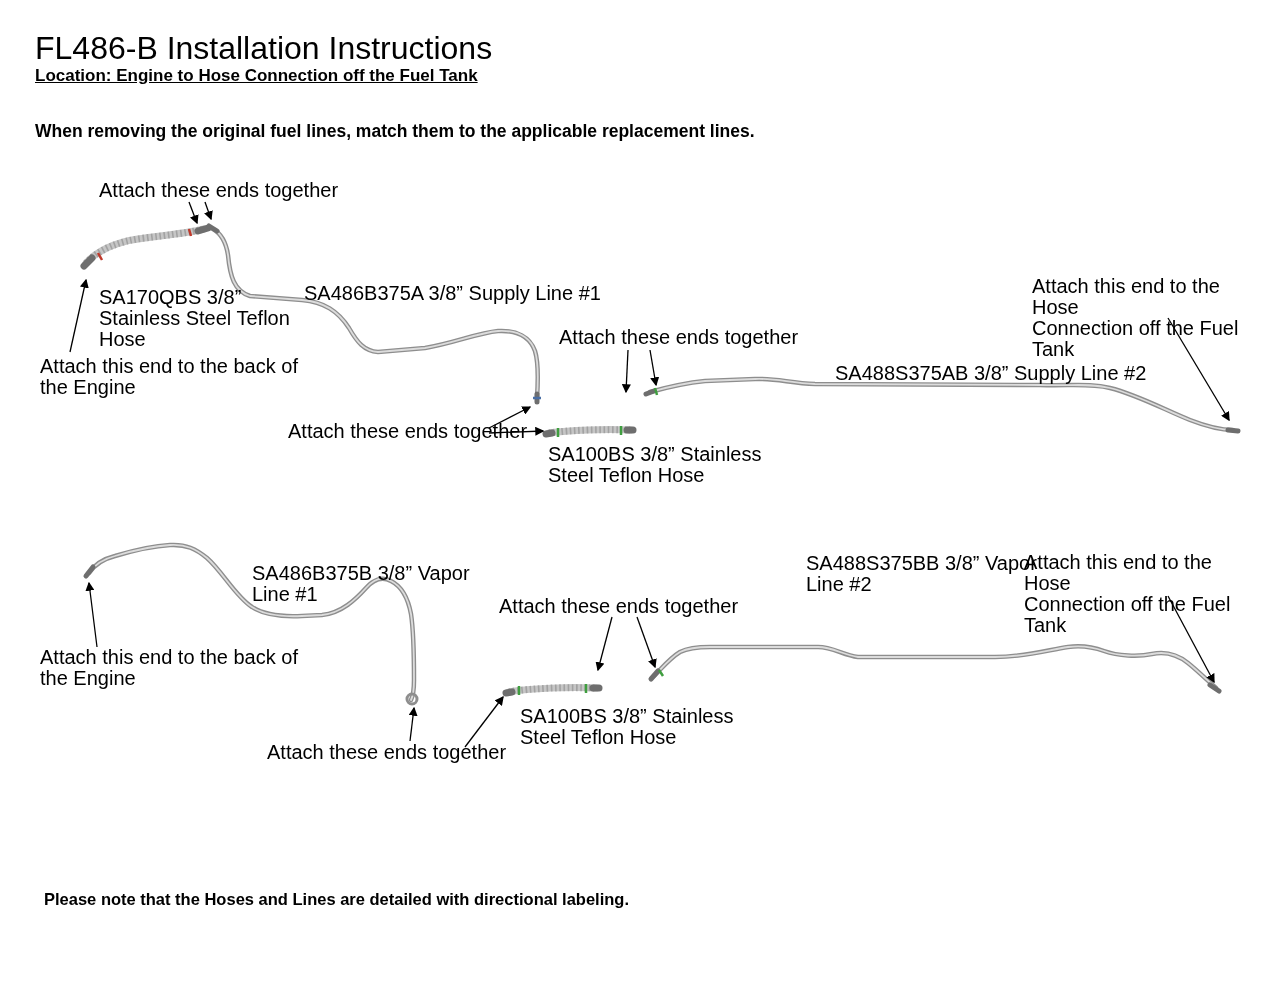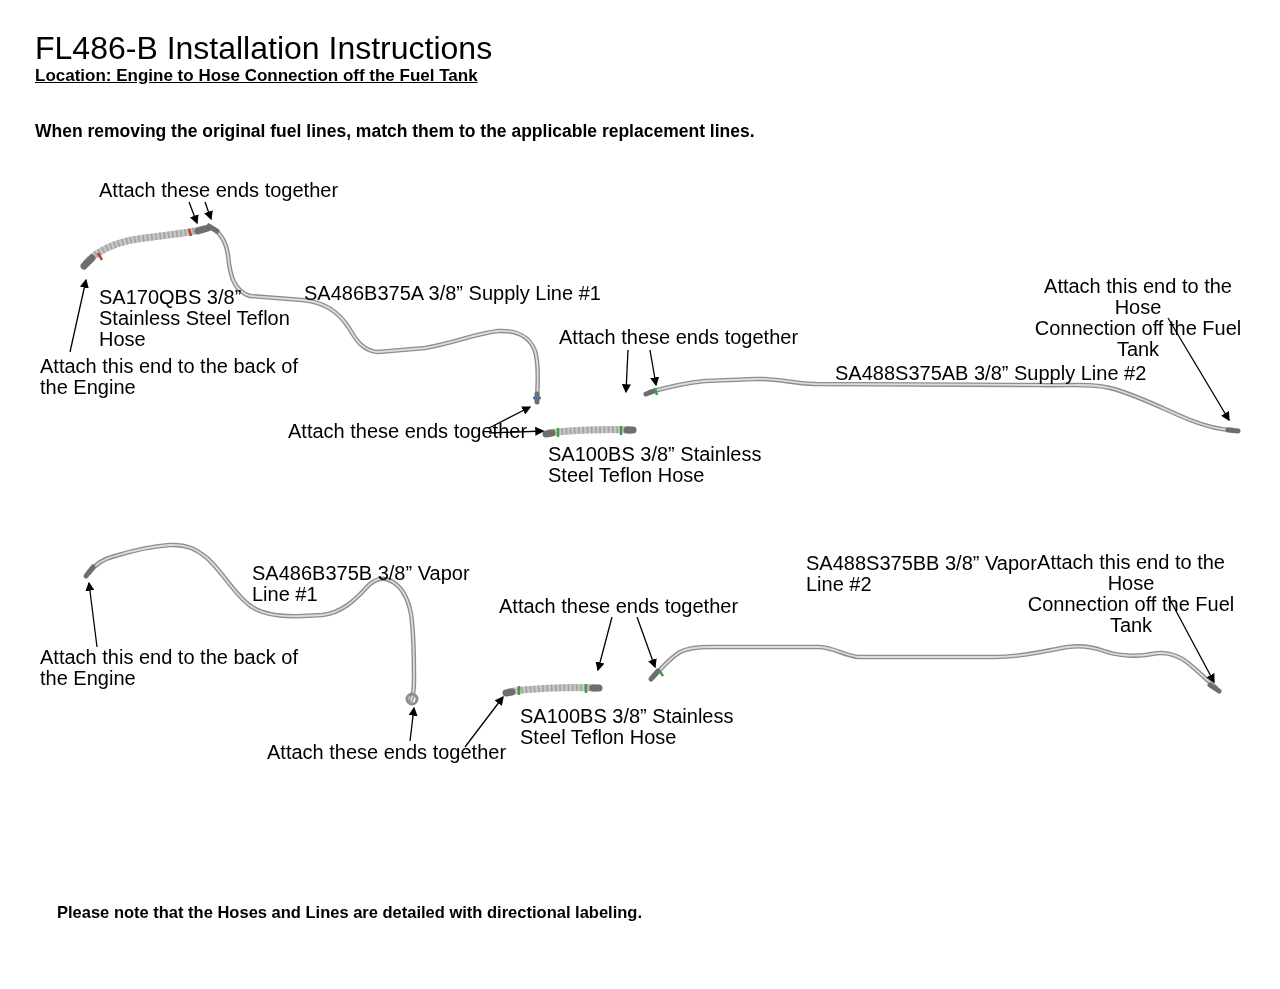--- a/index.html
+++ b/index.html
@@ -14,23 +14,23 @@
   .abs { position:absolute; }
   .title { font-size:32px; font-weight:normal; letter-spacing:0; }
   .subtitle { font-size:17px; font-weight:bold;text-decoration:underline; }
   .intro { font-size:17.5px; font-weight:bold; }
   .lbl {
     position:absolute;
     font-size:20px;
     line-height:21px;
     white-space:pre-line;
   }
-  .lbl.center { text-align:center; }
+  .lbl.center { }
   .notes { position:absolute; left:40px; top:884px; }
-  .notes p { margin:17px; font-size:16.5px; font-weight:bold; line-height:23px; }
+  .notes p { margin:4px; font-size:16.5px; font-weight:bold; line-height:23px; }
   #diagram-svg { position:absolute; left:0; top:0; }
 
   
   .line-outer { fill:none; stroke:#8e8e8e; stroke-width:4.5; stroke-linecap:round; stroke-linejoin:round; }
   .line-inner { fill:none; stroke:#dcdcdc; stroke-width:1.8; stroke-linecap:round; stroke-linejoin:round; }
   
   .hose-base  { fill:none; stroke:#c6c6c6; stroke-width:7; stroke-linecap:round; }
   .hose-braid { fill:none; stroke:#8a8a8a; stroke-width:7; stroke-dasharray:1.6 2.6; opacity:0.6; }
   .fitting    { fill:none; stroke:#6e6e6e; stroke-width:7; stroke-linecap:round; }
   .fitting-sm { fill:none; stroke:#6e6e6e; stroke-width:5; stroke-linecap:round; }

